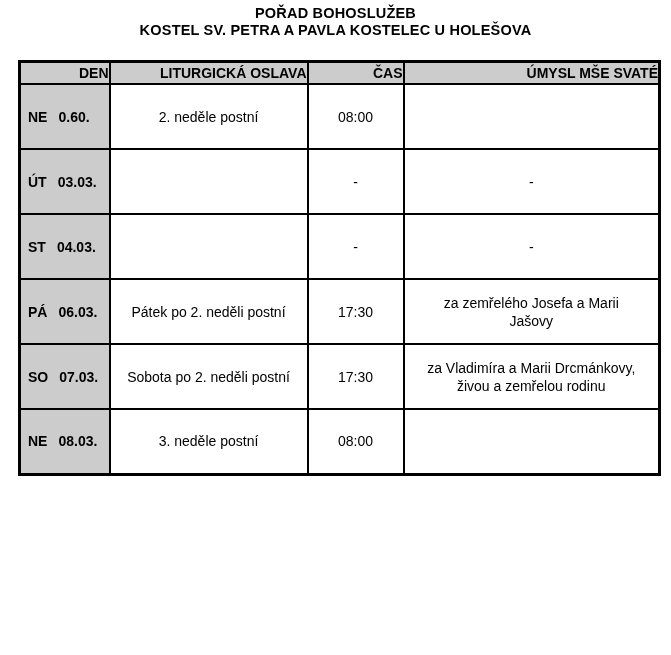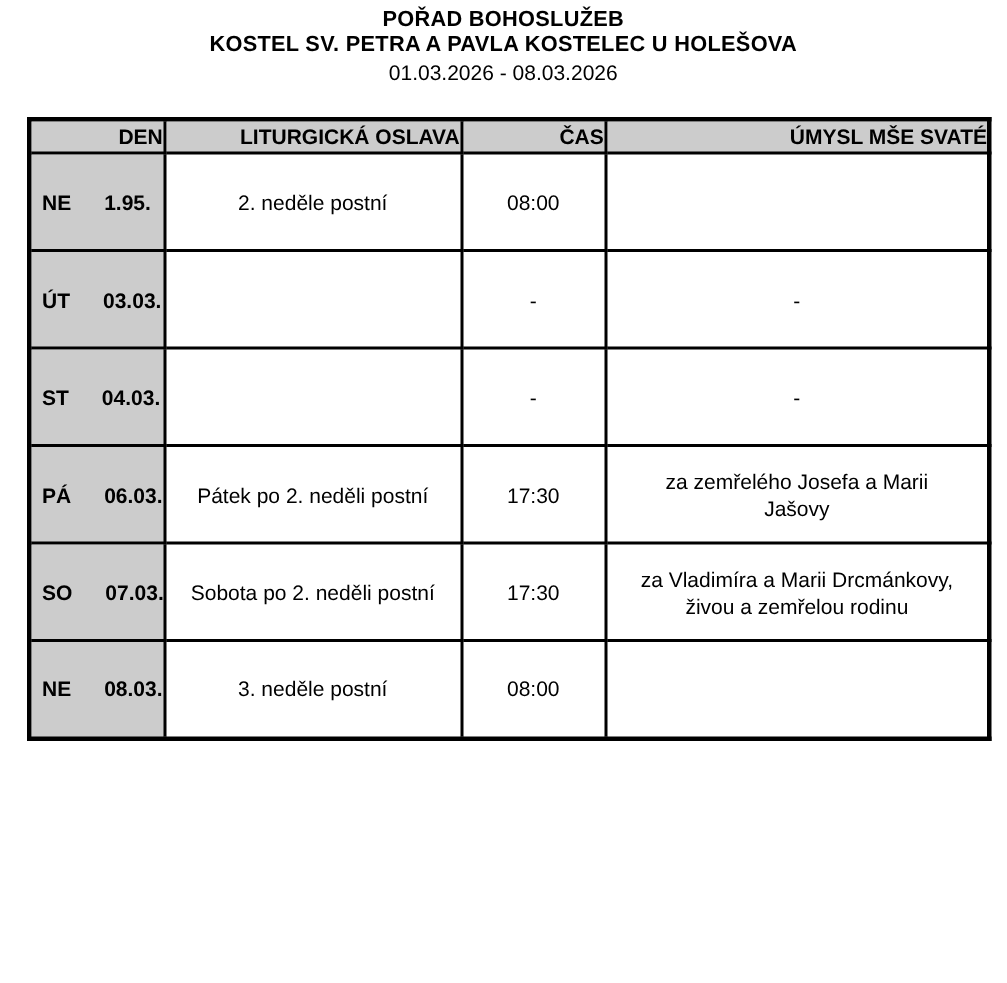--- a/index.html
+++ b/index.html
@@ -54,21 +54,21 @@
   }
   td.day-cell {
     background: var(--header-bg, #ccc);
     font-weight: bold;
     text-align: left;
     padding-left: 7px;
   }
   .day-wrap {
     display: flex;
     align-items: center;
-    gap: 22px;
+    gap: 11px;
   }
   td.celebration-cell, td.time-cell, td.intention-cell {
     text-align: center;
     background: #ffffff;
   }
   td.intention-cell {
     white-space: pre-line;
     line-height: 18px;
     padding: 0 10px;
   }
@@ -76,21 +76,20 @@
   col.c-osl { width: 198px; }
   col.c-cas { width: 96px; }
   col.c-umy { width: 256px; }
 </style>
 </head>
 <body>
 
 <div class="titles">
   <div class="title-line">POŘAD BOHOSLUŽEB</div>
   <div class="title-line">KOSTEL SV. PETRA A PAVLA KOSTELEC U HOLEŠOVA</div>
-  <div class="date-line">01.03.2026 - 08.03.2026</div>
 </div>
 
 <table class="schedule">
   <colgroup>
     <col class="c-den">
       <col class="c-osl">
       <col class="c-cas">
       <col class="c-umy">
   </colgroup>
   <thead>
@@ -99,21 +98,21 @@
       <th>LITURGICKÁ OSLAVA</th>
       <th>ČAS</th>
       <th>ÚMYSL MŠE SVATÉ</th>
     </tr>
   </thead>
   <tbody>
     <tr class="data-row">
       <td class="day-cell">
         <span class="day-wrap">
             <span>NE</span>
-            <span>1.95.</span>
+            <span>0.60.</span>
           </span>
       </td>
       <td class="celebration-cell">2. neděle postní</td>
       <td class="time-cell">08:00</td>
       <td class="intention-cell"></td>
     </tr>
     <tr class="data-row">
       <td class="day-cell">
         <span class="day-wrap">
             <span>ÚT</span>

